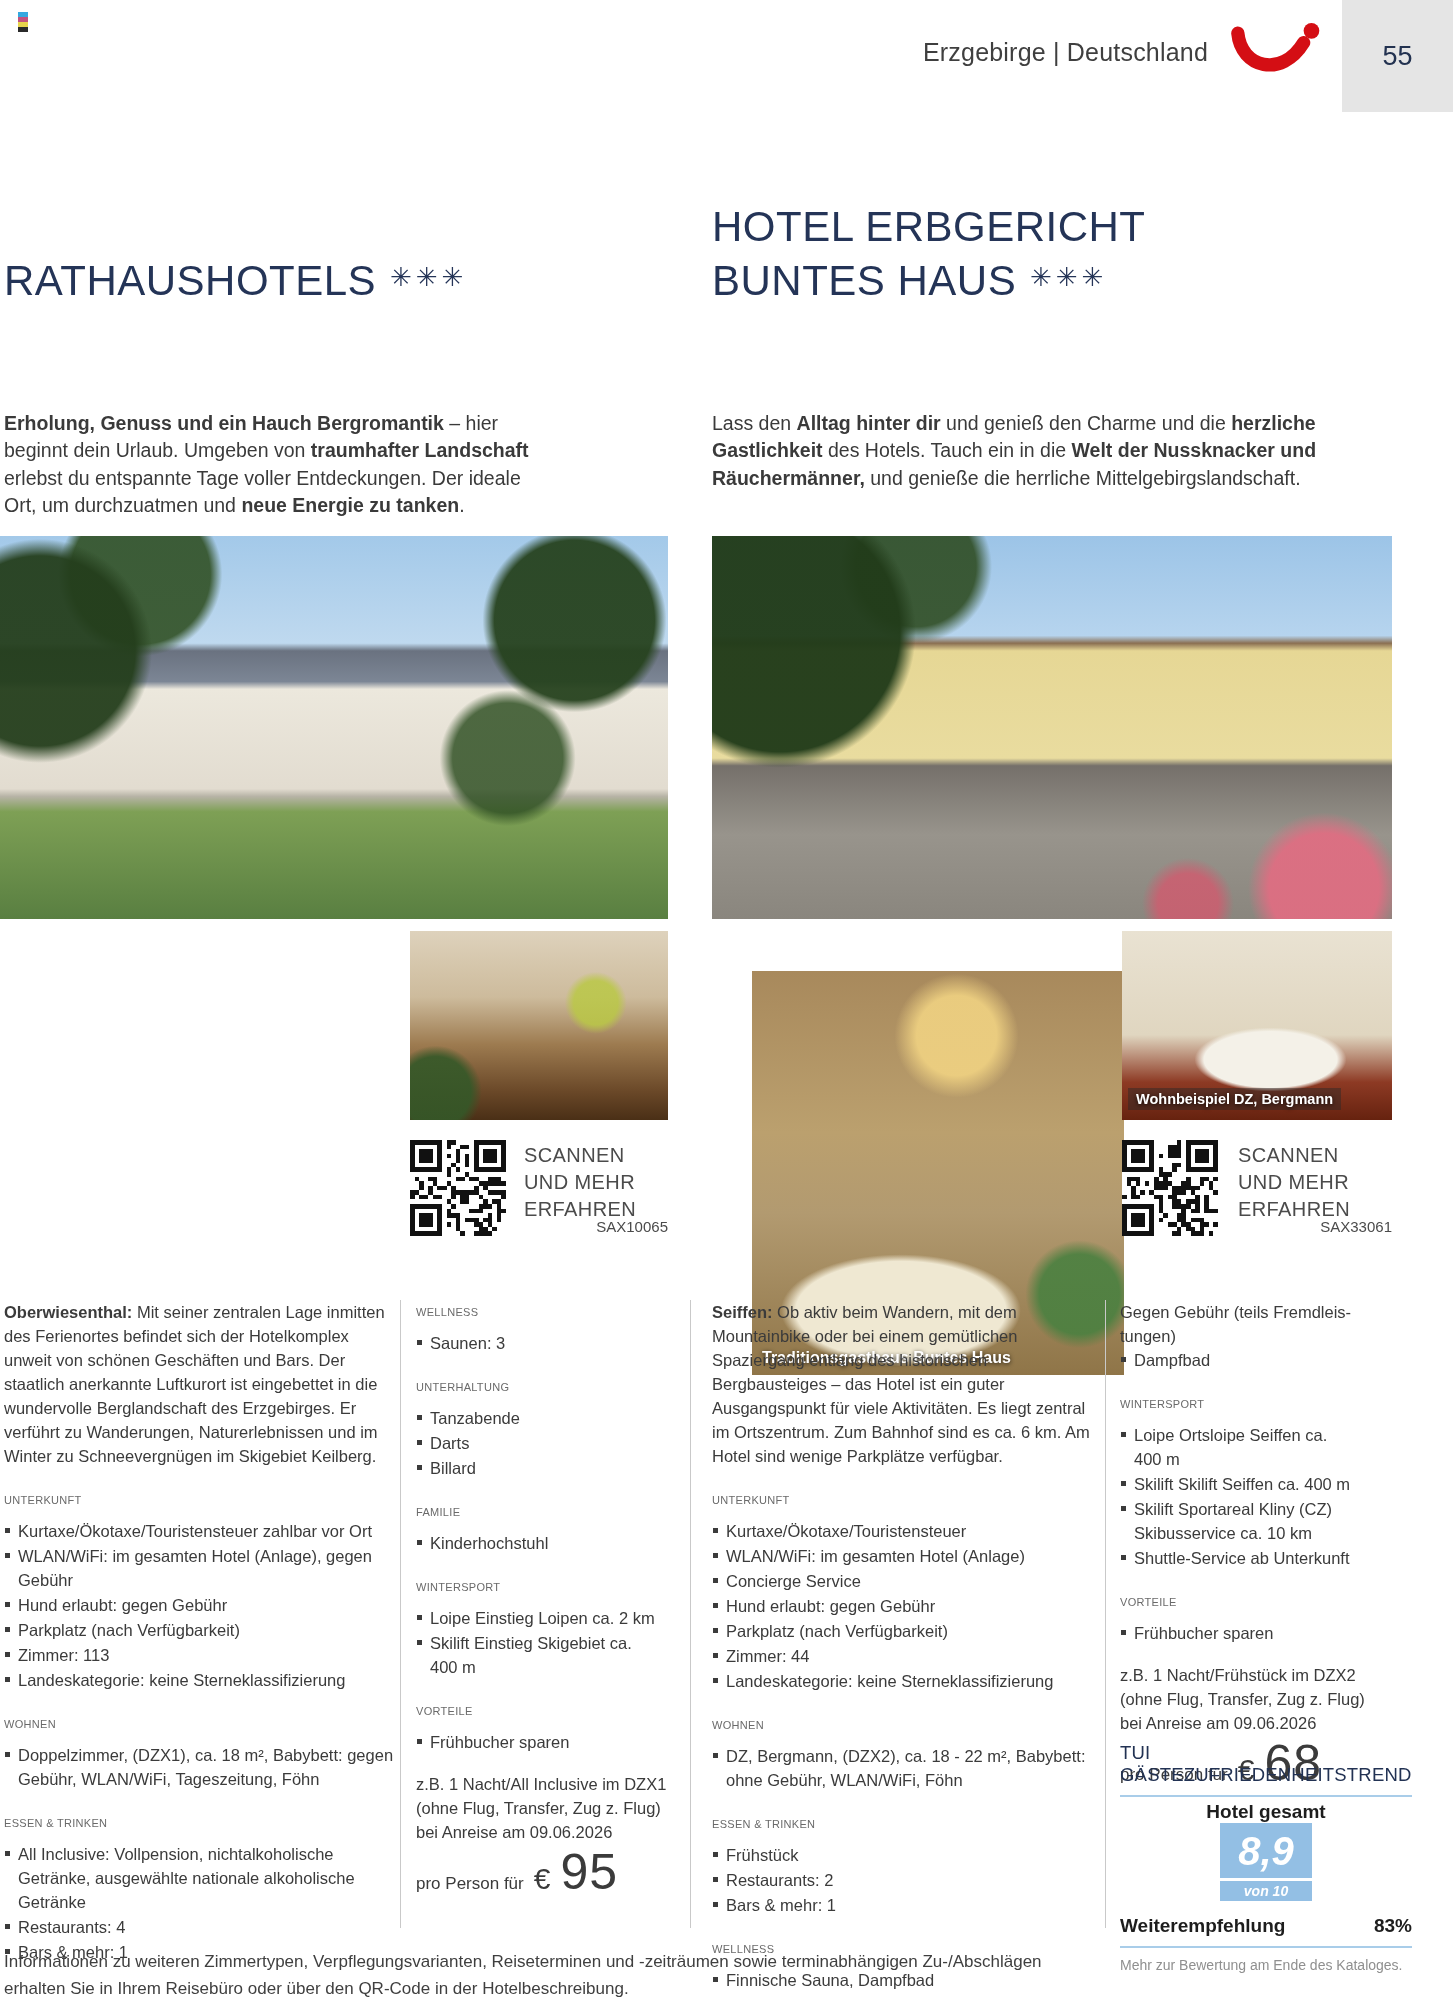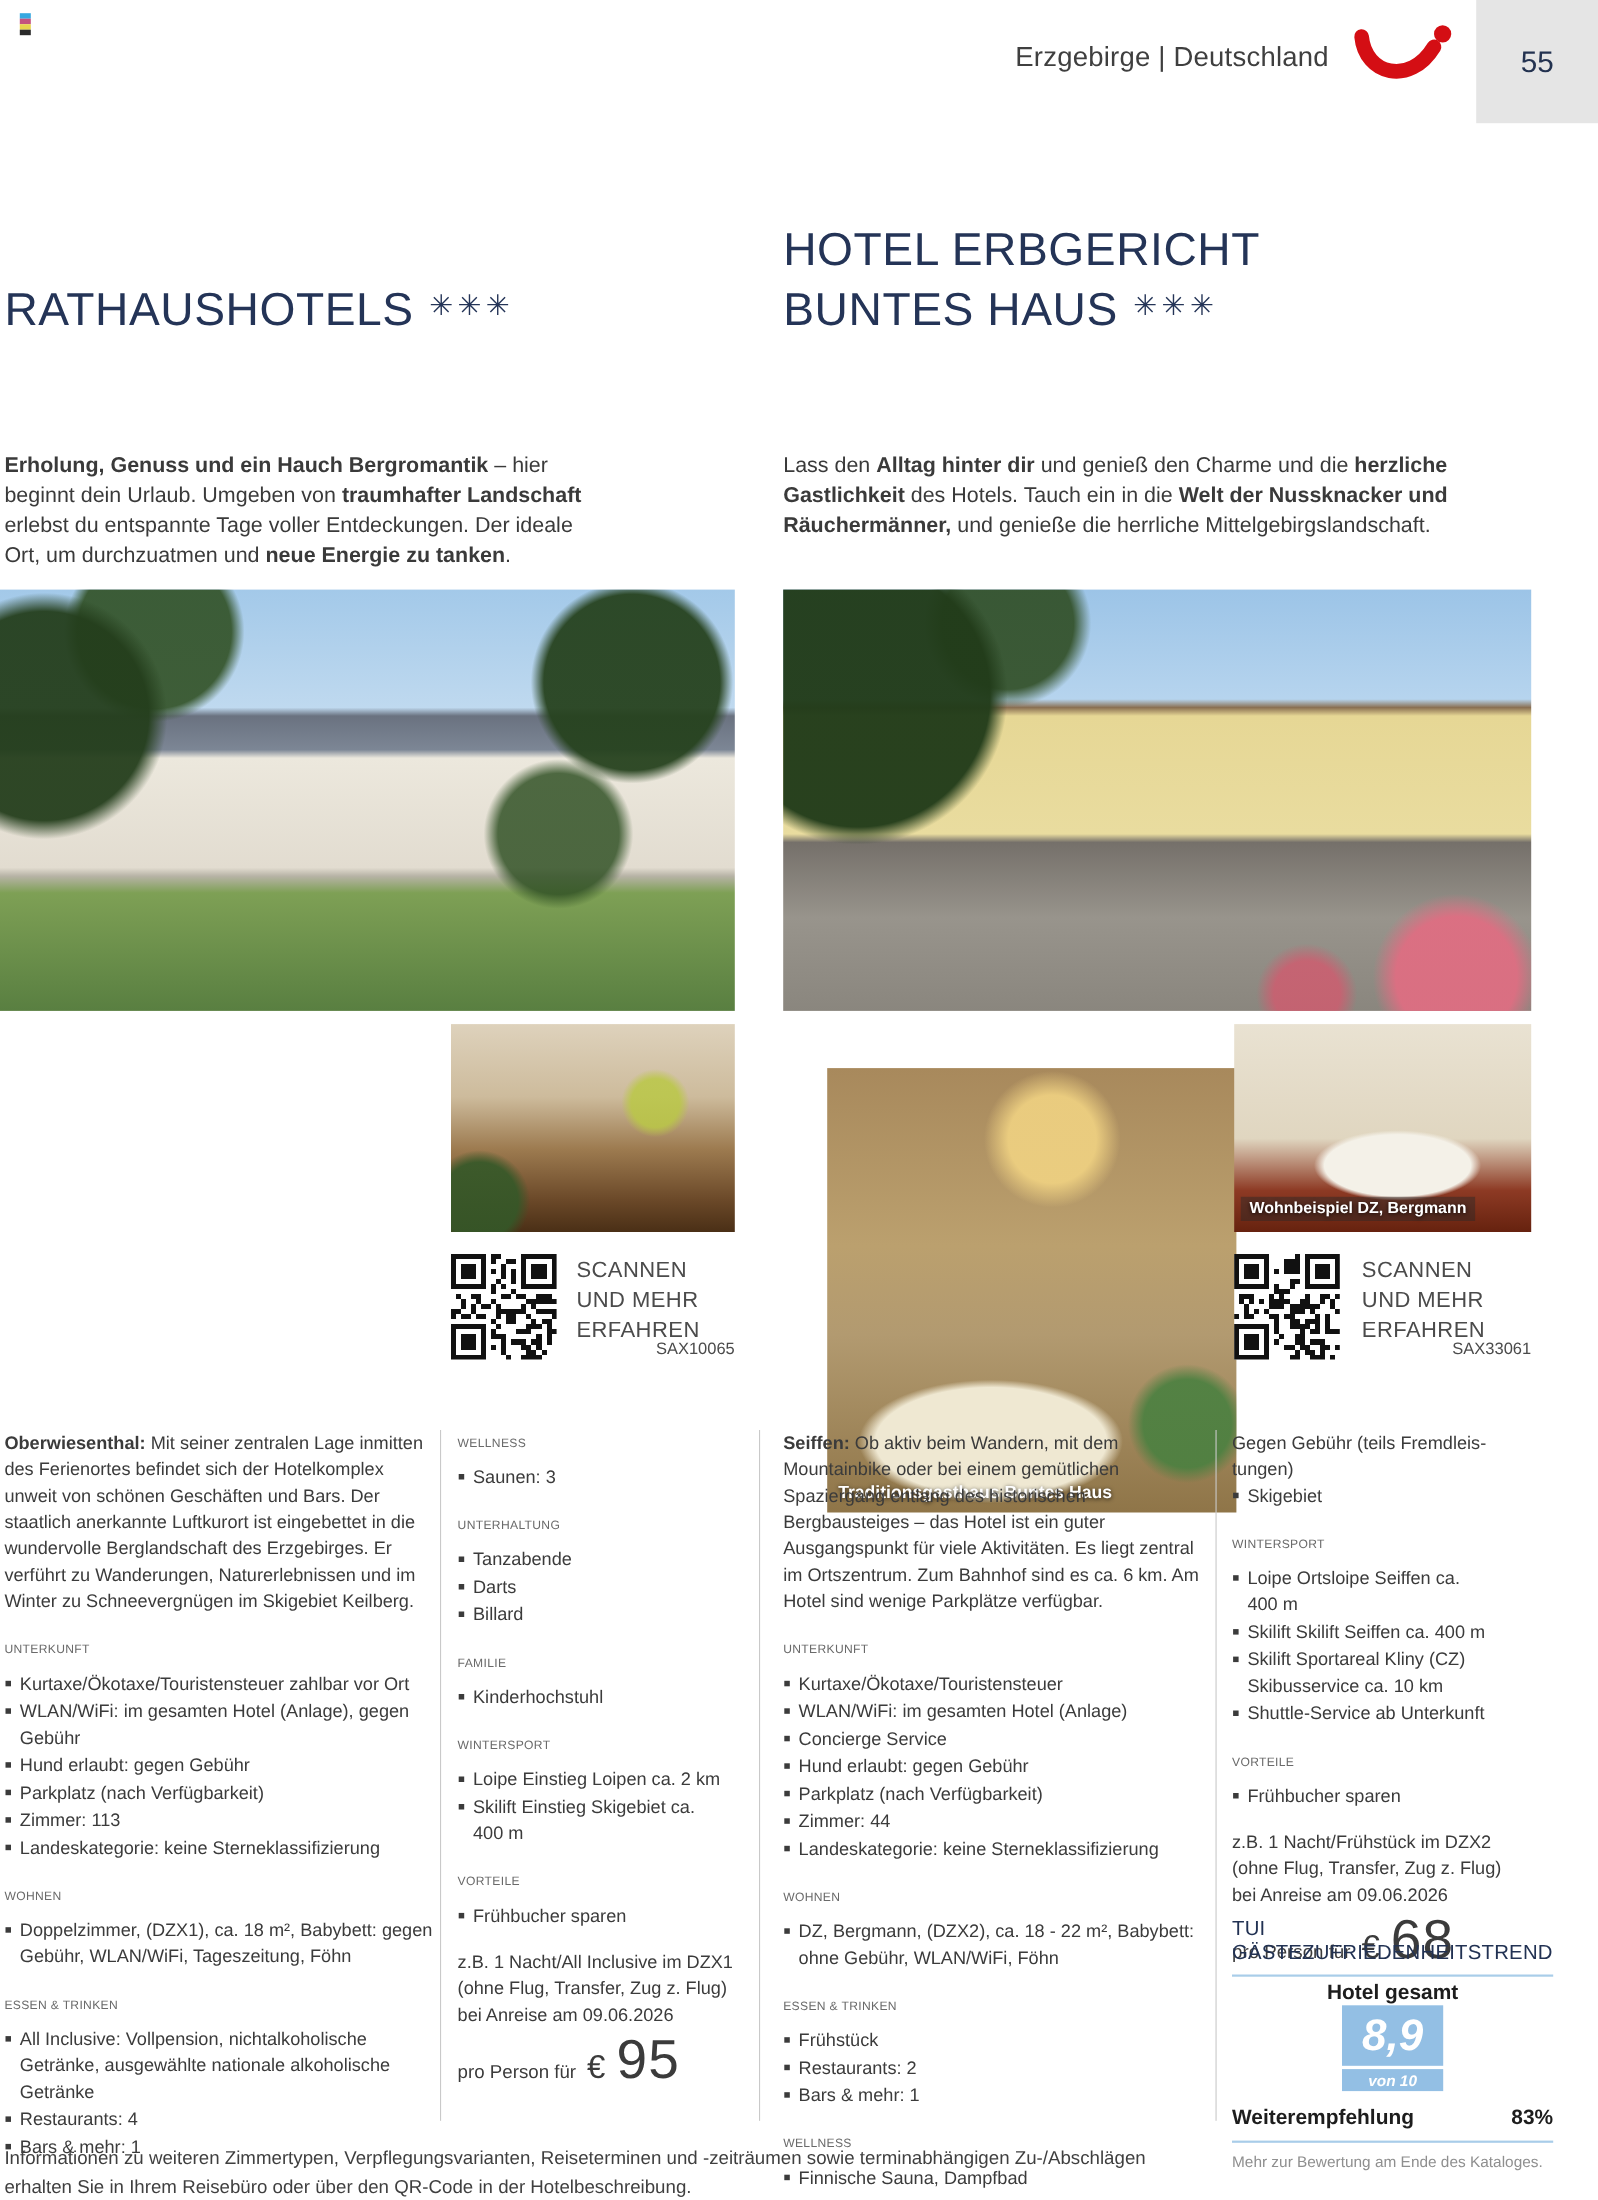--- a/index.html
+++ b/index.html
@@ -563,21 +563,21 @@
       <div class="li">
         <span class="blt"></span>
         <span class="txt">Finnische Sauna, Dampfbad</span>
       </div>
     </div>
   <div class="col" id="col4">
       <div class="p">Gegen Gebühr (teils Fremdleis-
 tungen)</div>
       <div class="li">
         <span class="blt"></span>
-        <span class="txt">Skigebiet</span>
+        <span class="txt">Dampfbad</span>
       </div>
       <div class="h">WINTERSPORT</div>
       <div class="li">
         <span class="blt"></span>
         <span class="txt">Loipe Ortsloipe Seiffen ca.
 400 m</span>
       </div>
       <div class="li">
         <span class="blt"></span>
         <span class="txt">Skilift Skilift Seiffen ca. 400 m</span>

